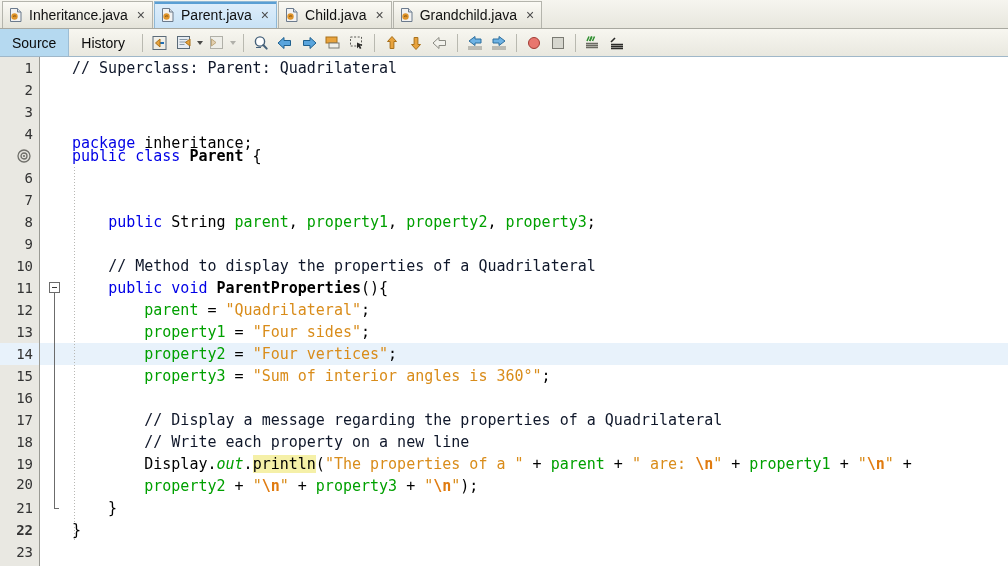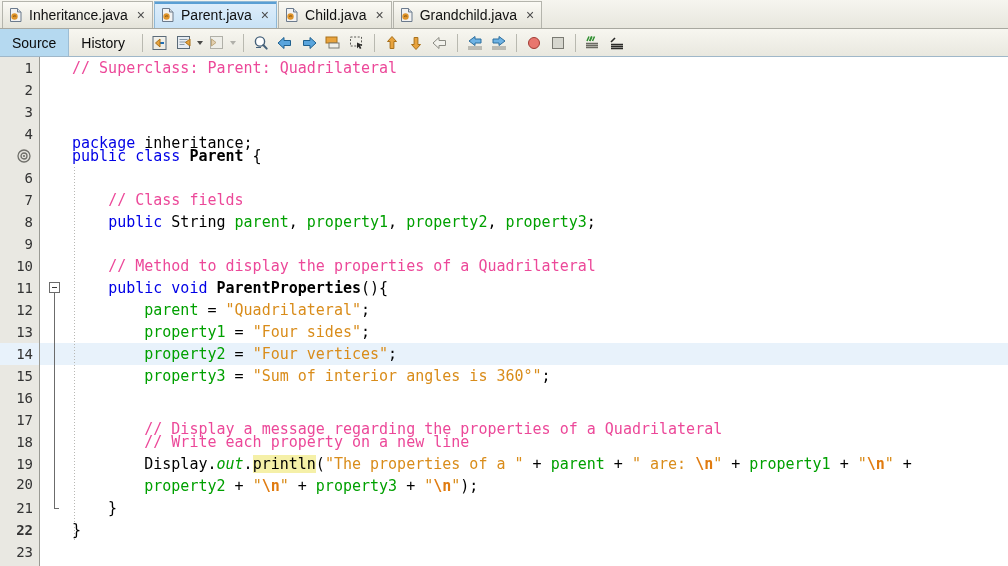--- a/index.html
+++ b/index.html
@@ -180,21 +180,21 @@
   }
   .rowhl {
     position: absolute;
     left: 0;
     height: 22px;
     background: #e8f2fb;
   }
 
   
   .k   { color: #0000e6; }            
-  .cm  { color: #ec4899; }            
+  .cm  { color: #0f172a; }            
   .st  { color: #d98c1a; }            
   .fld { color: #00a000; }            
   .sfld{ color: #00a000; font-style: italic; }
   .cls { color: #000000; font-weight: bold; }
   .esc { color: #e07b10; font-weight: bold; }
   .pl  { color: #000000; }
   .hl  { background: #f5f0a8; }
 
   
   .iguide {
@@ -469,31 +469,30 @@
         <div class="foldfoot" style="left: 14px; top: 451px;"></div>
       </div>
     <div id="codearea">
         <div class="rowhl" style="top: 286px; width: 100%; background: rgb(232, 242, 251);"></div>
         <div class="coderow" style="top: 0px;"><span class="cm">// Superclass: Parent: Quadrilateral</span></div>
         <div class="coderow" style="top: 22px;"></div>
         <div class="coderow" style="top: 44px; margin-top: 31px;"><span class="k">package</span> <span class="pl">inheritance</span>;</div>
         <div class="coderow" style="top: 66px;"></div>
         <div class="coderow" style="top: 88px;"><span class="k">public</span> <span class="k">class</span> <span class="cls">Parent</span> {</div>
         <div class="coderow" style="top: 110px;"></div>
-        <div class="coderow" style="top: 132px;">    <span class="cm">// Class fields</span></div>
         <div class="coderow" style="top: 154px;">    <span class="k">public</span> <span class="pl">String</span> <span class="fld">parent</span>, <span class="fld">property1</span>, <span class="fld">property2</span>, <span class="fld">property3</span>;</div>
         <div class="coderow" style="top: 176px;"></div>
         <div class="coderow" style="top: 198px;">    <span class="cm">// Method to display the properties of a Quadrilateral</span></div>
         <div class="coderow" style="top: 220px;">    <span class="k">public</span> <span class="k">void</span> <span class="cls">ParentProperties</span>(){</div>
         <div class="coderow" style="top: 242px;">        <span class="fld">parent</span> = <span class="st">"Quadrilateral"</span>;</div>
         <div class="coderow" style="top: 264px;">        <span class="fld">property1</span> = <span class="st">"Four sides"</span>;</div>
         <div class="coderow" style="top: 286px;">        <span class="fld">property2</span> = <span class="st">"Four vertices"</span>;</div>
         <div class="coderow" style="top: 308px;">        <span class="fld">property3</span> = <span class="st">"Sum of interior angles is 360°"</span>;</div>
         <div class="coderow" style="top: 330px;"></div>
-        <div class="coderow" style="top: 352px; margin-top: 9px;">        <span class="cm">// Display a message regarding the properties of a Quadrilateral</span></div>
+        <div class="coderow" style="top: 352px;">        <span class="cm">// Display a message regarding the properties of a Quadrilateral</span></div>
         <div class="coderow" style="top: 374px;">        <span class="cm">// Write each property on a new line</span></div>
         <div class="coderow" style="top: 396px;">        <span class="pl">Display</span>.<span class="sfld">out</span>.<span class="hl">println</span>(<span class="st">"The properties of a "</span> + <span class="fld">parent</span> + <span class="st">" are: <span class="esc">\n</span>"</span> + <span class="fld">property1</span> + <span class="st">"<span class="esc">\n</span>"</span> +</div>
         <div class="coderow" style="top: 418px;">        <span class="fld">property2</span> + <span class="st">"<span class="esc">\n</span>"</span> + <span class="fld">property3</span> + <span class="st">"<span class="esc">\n</span>"</span>);</div>
         <div class="coderow" style="top: 440px;">    }</div>
         <div class="coderow" style="top: 462px;">}</div>
         <div class="coderow" style="top: 484px;"></div>
         <div class="iguide" style="left: 6px; top: 110px; height: 374px;"></div>
       </div>
 
   </div>

